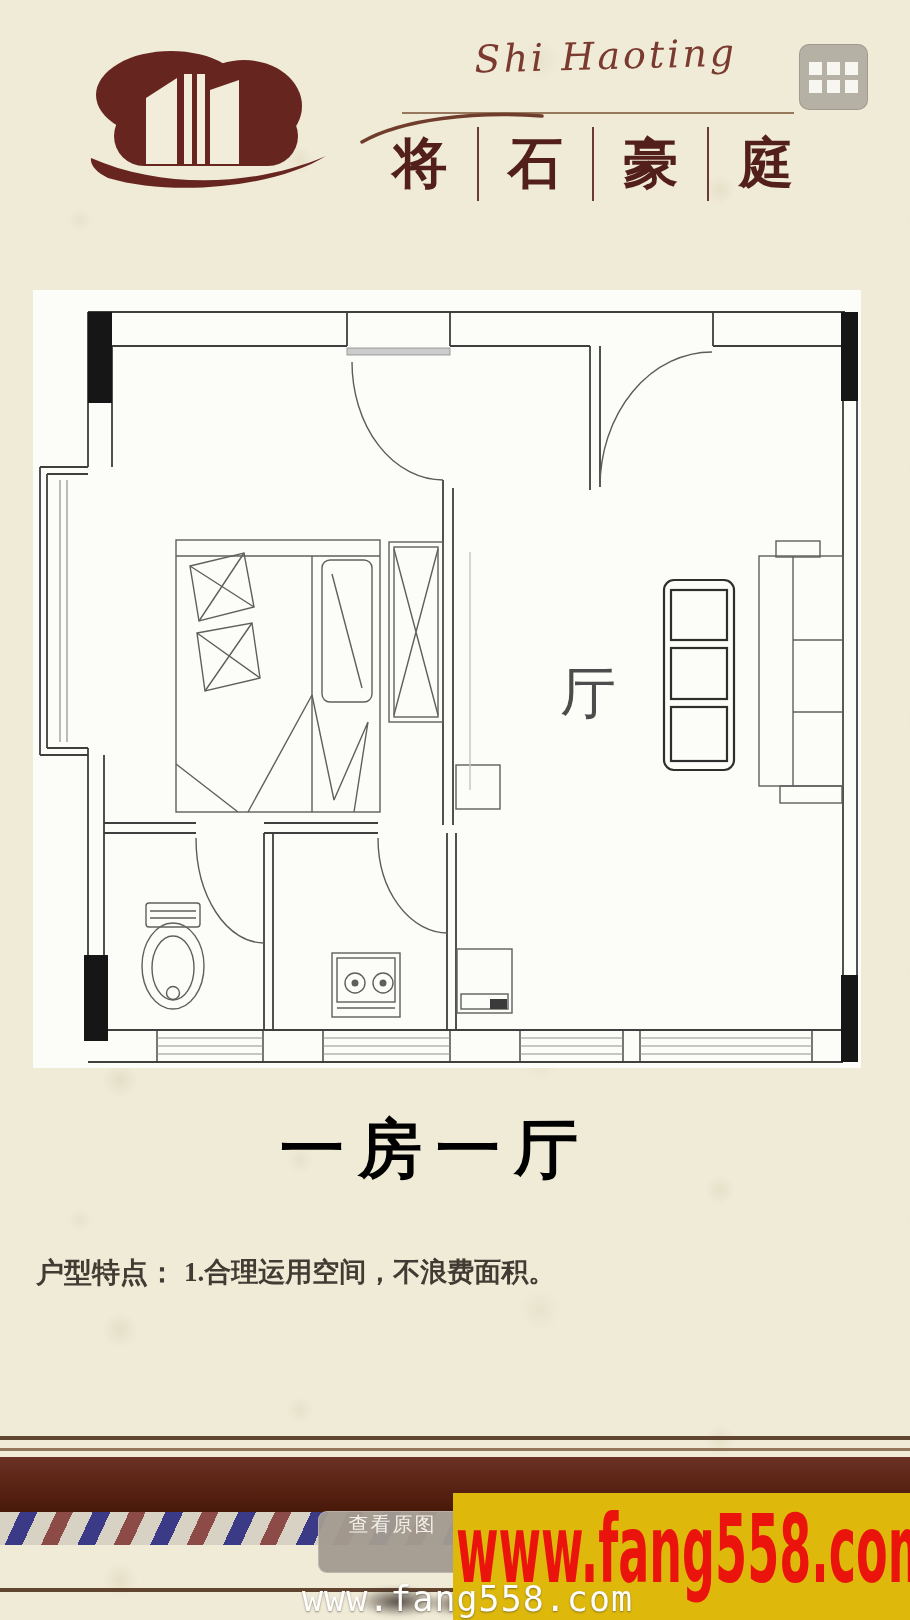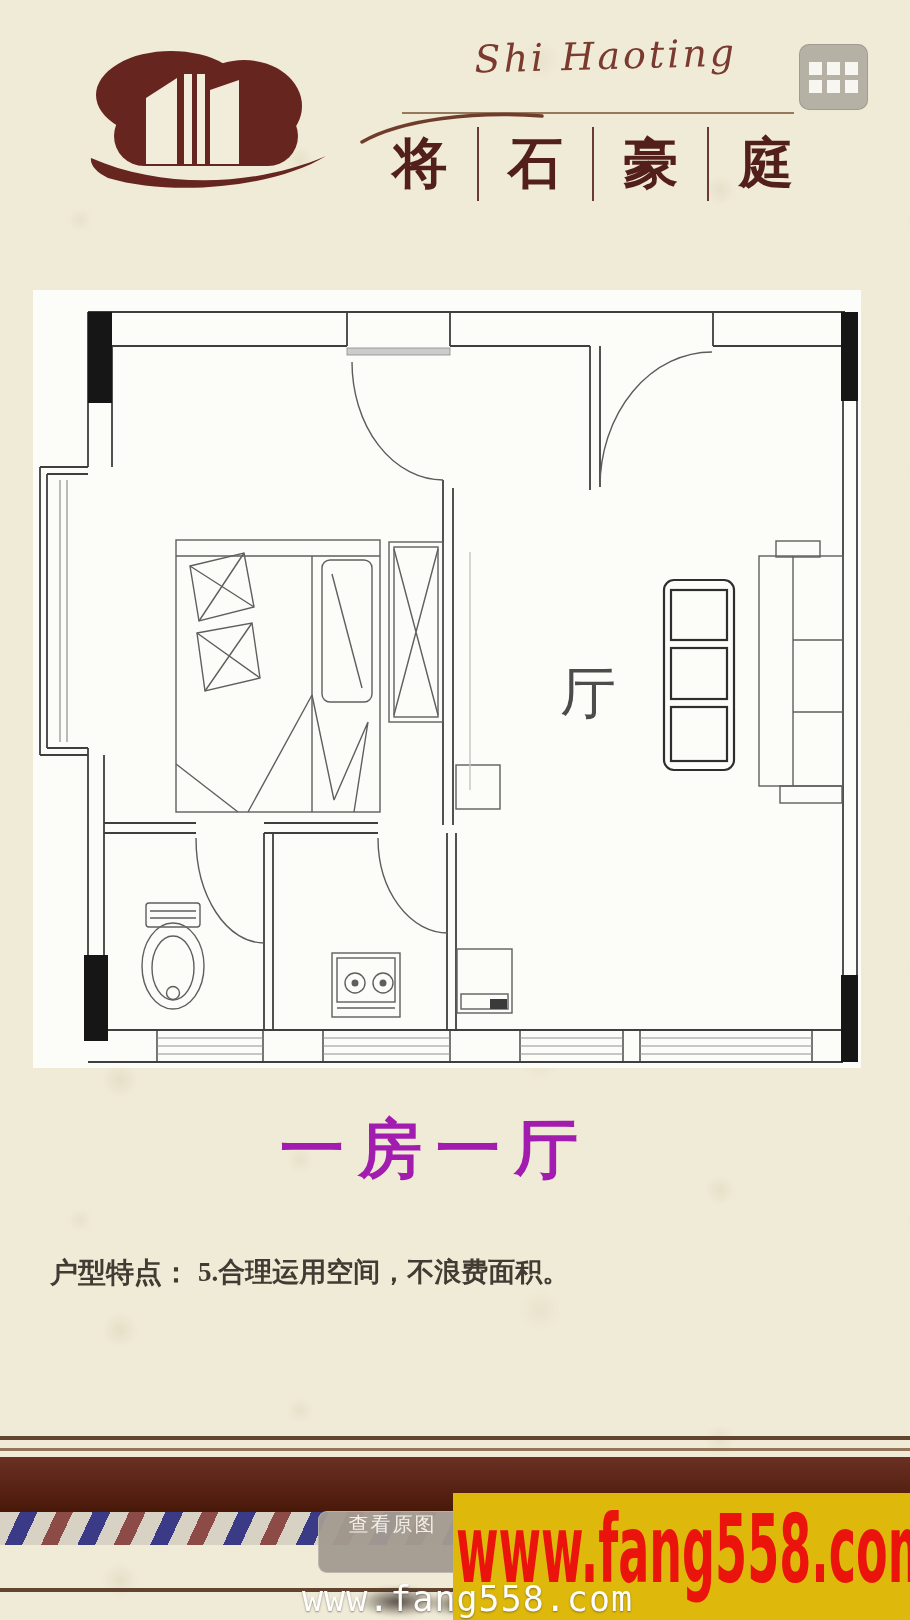--- a/index.html
+++ b/index.html
@@ -48,24 +48,24 @@
   .menu-grid i{background:#f8f6f0;display:block;}
 
   
   .plan-wrap{left:33px;top:290px;width:828px;height:778px;background:#fcfcf9;}
   .plan-wrap svg{position:absolute;left:0;top:0;}
 
   
   .plan-title{
     left:0;top:1106px;width:872px;text-align:center;
     font-family:"Liberation Serif",serif;font-weight:700;
-    font-size:64px;letter-spacing:14px;color:#a21caf;
+    font-size:64px;letter-spacing:14px;color:#000000;
   }
   .features{
-    left:50px;top:1256px;width:832px;display:flex;
+    left:36px;top:1256px;width:832px;display:flex;
     font-family:"Liberation Serif",serif;font-weight:700;color:#413b33;
   }
   .features .label{flex:0 0 148px;font-size:28px;line-height:33px;}
   .features .item{font-size:27px;line-height:33px;margin-bottom:15px;white-space:nowrap;}
 
   
   .rule-a{left:0;top:1436px;width:910px;height:4px;background:#624531;}
   .rule-b{left:0;top:1448px;width:910px;height:3px;background:#93765a;}
   .band{left:0;top:1457px;width:910px;height:55px;
     background:linear-gradient(#6a3123,#541f10 70%,#471809);}
@@ -250,21 +250,21 @@
     </g>
     <text x="588" y="712" font-size="56" fill="#4c4c4c" text-anchor="middle" font-family="'Liberation Serif',serif">厅</text>
   </svg>
 </div>
 
 <div class="abs plan-title">一房一厅</div>
 
 <div class="abs features">
   <div class="label">户型特点：</div>
   <div class="items">
-    <div class="item">5.合理运用空间，不浪费面积。</div>
+    <div class="item">1.合理运用空间，不浪费面积。</div>
   </div>
 </div>
 
 <div class="abs rule-a"></div>
 <div class="abs rule-b"></div>
 <div class="abs band"></div>
 <div class="abs ribbon"></div>
 <div class="abs rule-c"></div>
 <div class="abs dark-blob"></div>
 

